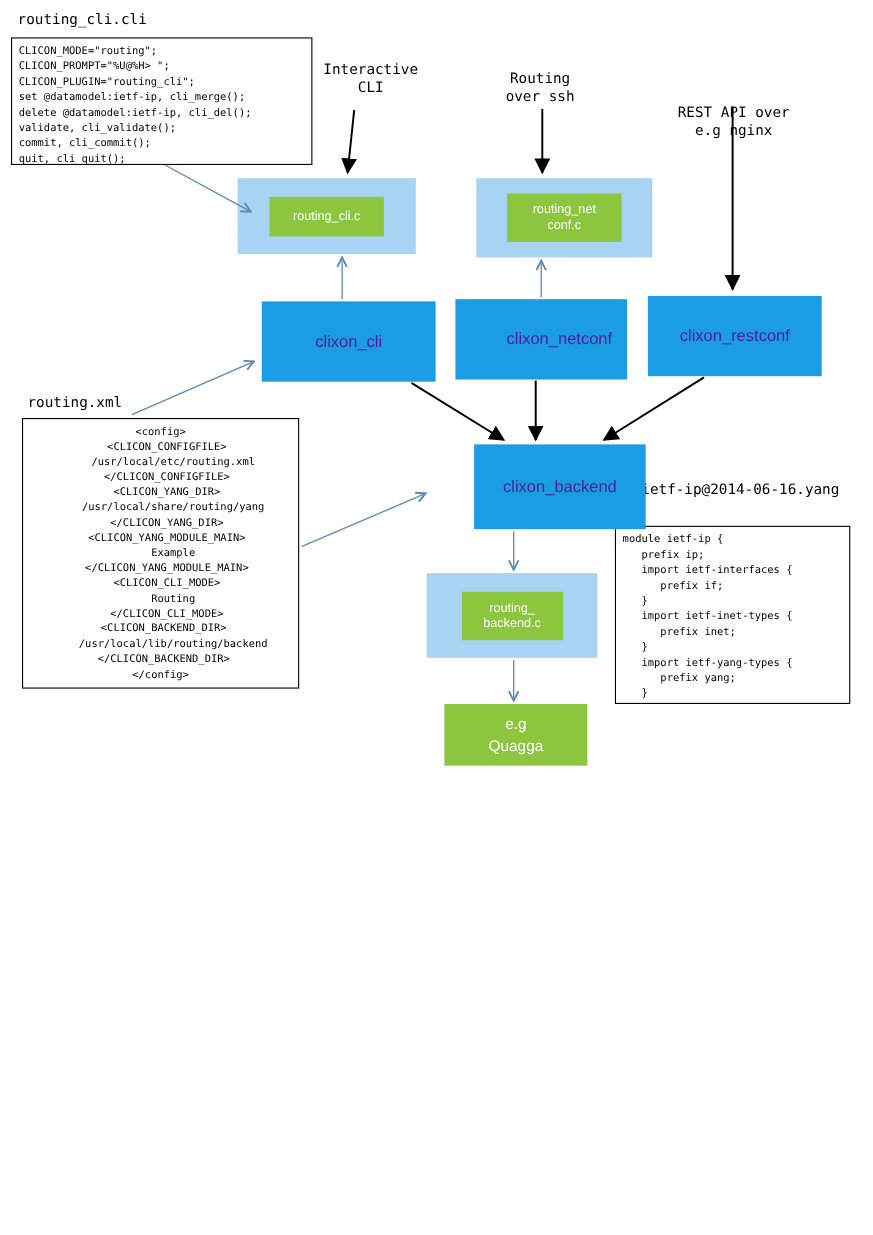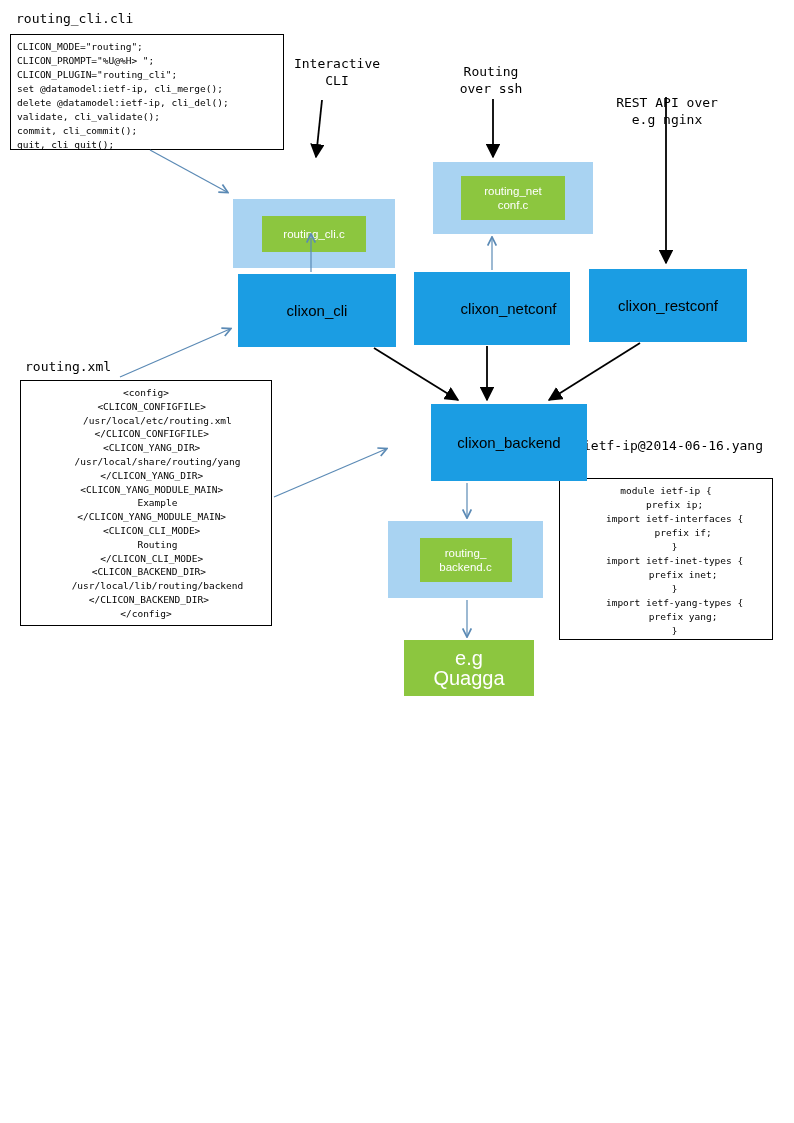--- a/index.html
+++ b/index.html
@@ -26,24 +26,24 @@
     font:9.5px/14px "DejaVu Sans Mono", monospace;
     padding:5px 6px; white-space:pre; color:#000; overflow:hidden;
   }
 
   .node {
     position:absolute; z-index:4;
     display:flex; align-items:center; justify-content:center;
     text-align:center; white-space:pre-line;
     font-family:"Liberation Sans", sans-serif;
   }
-  .node.blue      { background:var(--node-blue, #1b9de3); color:#000000; font-size:15px; }
+  .node.blue      { background:var(--node-blue, #1b9de3); color:#4c1d95; font-size:15px; }
   .node.lightblue { background:var(--node-light-blue, #a9d3f2); }
   .node.green     { background:var(--node-green, #8cc63f); color:#ffffff; font-size:11.5px; line-height:14px; }
-  .node.green.big { font-size:20px; line-height:20px; }
+  .node.green.big { font-size:14px; line-height:20px; }
 </style>
 </head>
 <body>
 
 <div class="canvas">
 
   <svg class="arrows" width="794" height="1123" viewBox="0 0 794 1123">
     <defs>
       <marker id="mk-black" viewBox="0 0 10 10" refX="9" refY="5" markerWidth="8" markerHeight="8" orient="auto-start-reverse">
         <path d="M0,0 L10,5 L0,10 z" fill="#000000"></path>
@@ -100,33 +100,33 @@
   &lt;CLICON_YANG_MODULE_MAIN&gt;
     Example
   &lt;/CLICON_YANG_MODULE_MAIN&gt;
   &lt;CLICON_CLI_MODE&gt;
     Routing
   &lt;/CLICON_CLI_MODE&gt;
  &lt;CLICON_BACKEND_DIR&gt;
     /usr/local/lib/routing/backend
  &lt;/CLICON_BACKEND_DIR&gt;
 &lt;/config&gt;</pre>
-  <pre class="codebox" style="left:559px; top:478px; width:214px; height:162px;text-align:center;">module ietf-ip {
+  <pre class="codebox" style="left:559px; top:478px; width:214px; height:162px;">module ietf-ip {
    prefix ip;
    import ietf-interfaces {
       prefix if;
    }
    import ietf-inet-types {
       prefix inet;
    }
    import ietf-yang-types {
       prefix yang;
    }</pre>
 
-  <div class="node lightblue" style="left:233px; top:162px; width:162px; height:69px;margin-top:37px;">
+  <div class="node lightblue" style="left:216px; top:162px; width:162px; height:69px;">
     <div class="node green" style="position:relative; width:104px; height:36px;">routing_cli.c</div>
   </div>
 
   <div class="node lightblue" style="left:417px; top:162px; width:160px; height:72px;margin-left:16px;">
     <div class="node green" style="position:relative; width:104px; height:44px;">routing_net
 conf.c</div>
   </div>
 
   <div class="node blue" style="left:238px; top:274px; width:158px; height:73px;">clixon_cli</div>
   <div class="node blue" style="left:414px; top:272px; width:156px; height:73px;padding-left:33px;">clixon_netconf</div>

